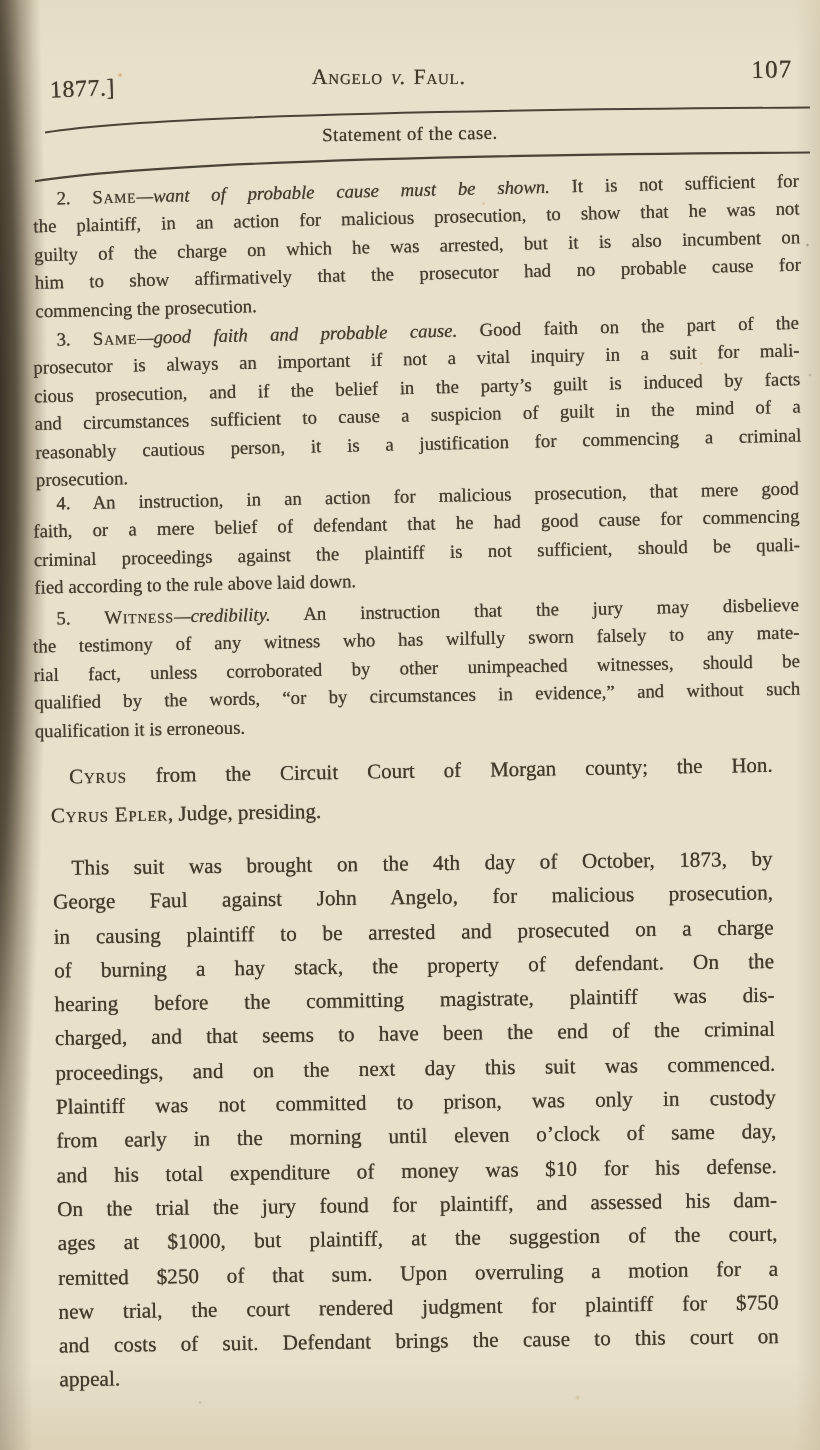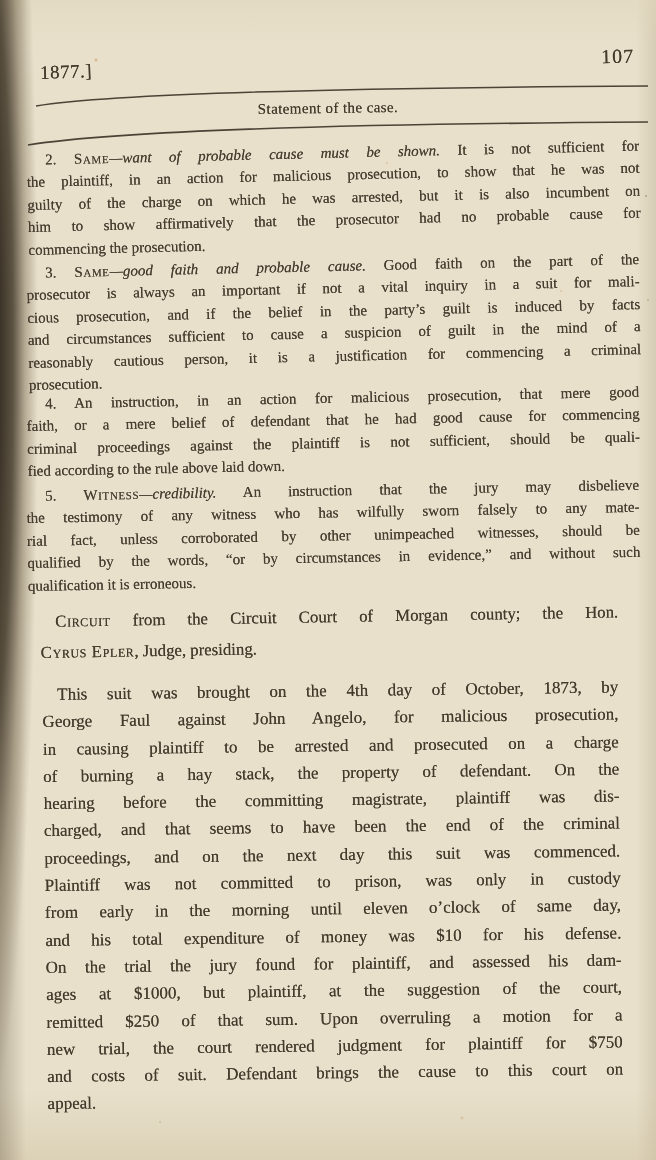--- a/index.html
+++ b/index.html
@@ -81,20 +81,21 @@
   .appeal  .line.first,
   .bodytext .line.first { text-indent: 15px; }
 </style>
 </head>
 <body>
 
 <div class="page">
   <div class="gutter"></div>
 
   <div class="year ink">1877.]</div>
+  <div class="running-head ink"><span class="sc">Angelo</span> <span class="i">v.</span> <span class="sc">Faul.</span></div>
   <div class="page-number ink">107</div>
 
   <svg class="rules" width="656" height="1160" viewBox="0 0 656 1160">
     <path d="M 36 106 Q 140 89 648 86" fill="none" stroke="#3e352a" stroke-width="1.5" opacity="0.92"></path>
     <path d="M 28 145 Q 155 125 648 122" fill="none" stroke="#3e352a" stroke-width="1.7" opacity="0.92"></path>
   </svg>
 
   <div class="section-label ink">Statement of the case.</div>
 
   <section class="para headnote hn2 ink">
@@ -120,21 +121,21 @@
     </section>
   <section class="para headnote hn5 ink">
       <div class="line first">5. <span class="sc">Witness</span><span class="i">—credibility.</span> An instruction that the jury may disbelieve</div>
       <div class="line">the testimony of any witness who has wilfully sworn falsely to any mate-</div>
       <div class="line">rial fact, unless corroborated by other unimpeached witnesses, should be</div>
       <div class="line">qualified by the words, “or by circumstances in evidence,” and without such</div>
       <div class="line last">qualification it is erroneous.</div>
     </section>
 
   <section class="para appeal ink">
-      <div class="line first"><span class="sc">Circuit</span> from the Circuit Court of Morgan county; the Hon.</div>
+      <div class="line first"><span class="sc">Cyrus</span> from the Circuit Court of Morgan county; the Hon.</div>
       <div class="line last"><span class="sc">Cyrus Epler</span>, Judge, presiding.</div>
     </section>
 
   <section class="para bodytext ink">
       <div class="line first">This suit was brought on the 4th day of October, 1873, by</div>
       <div class="line">George Faul against John Angelo, for malicious prosecution,</div>
       <div class="line">in causing plaintiff to be arrested and prosecuted on a charge</div>
       <div class="line">of burning a hay stack, the property of defendant. On the</div>
       <div class="line">hearing before the committing magistrate, plaintiff was dis-</div>
       <div class="line">charged, and that seems to have been the end of the criminal</div>

